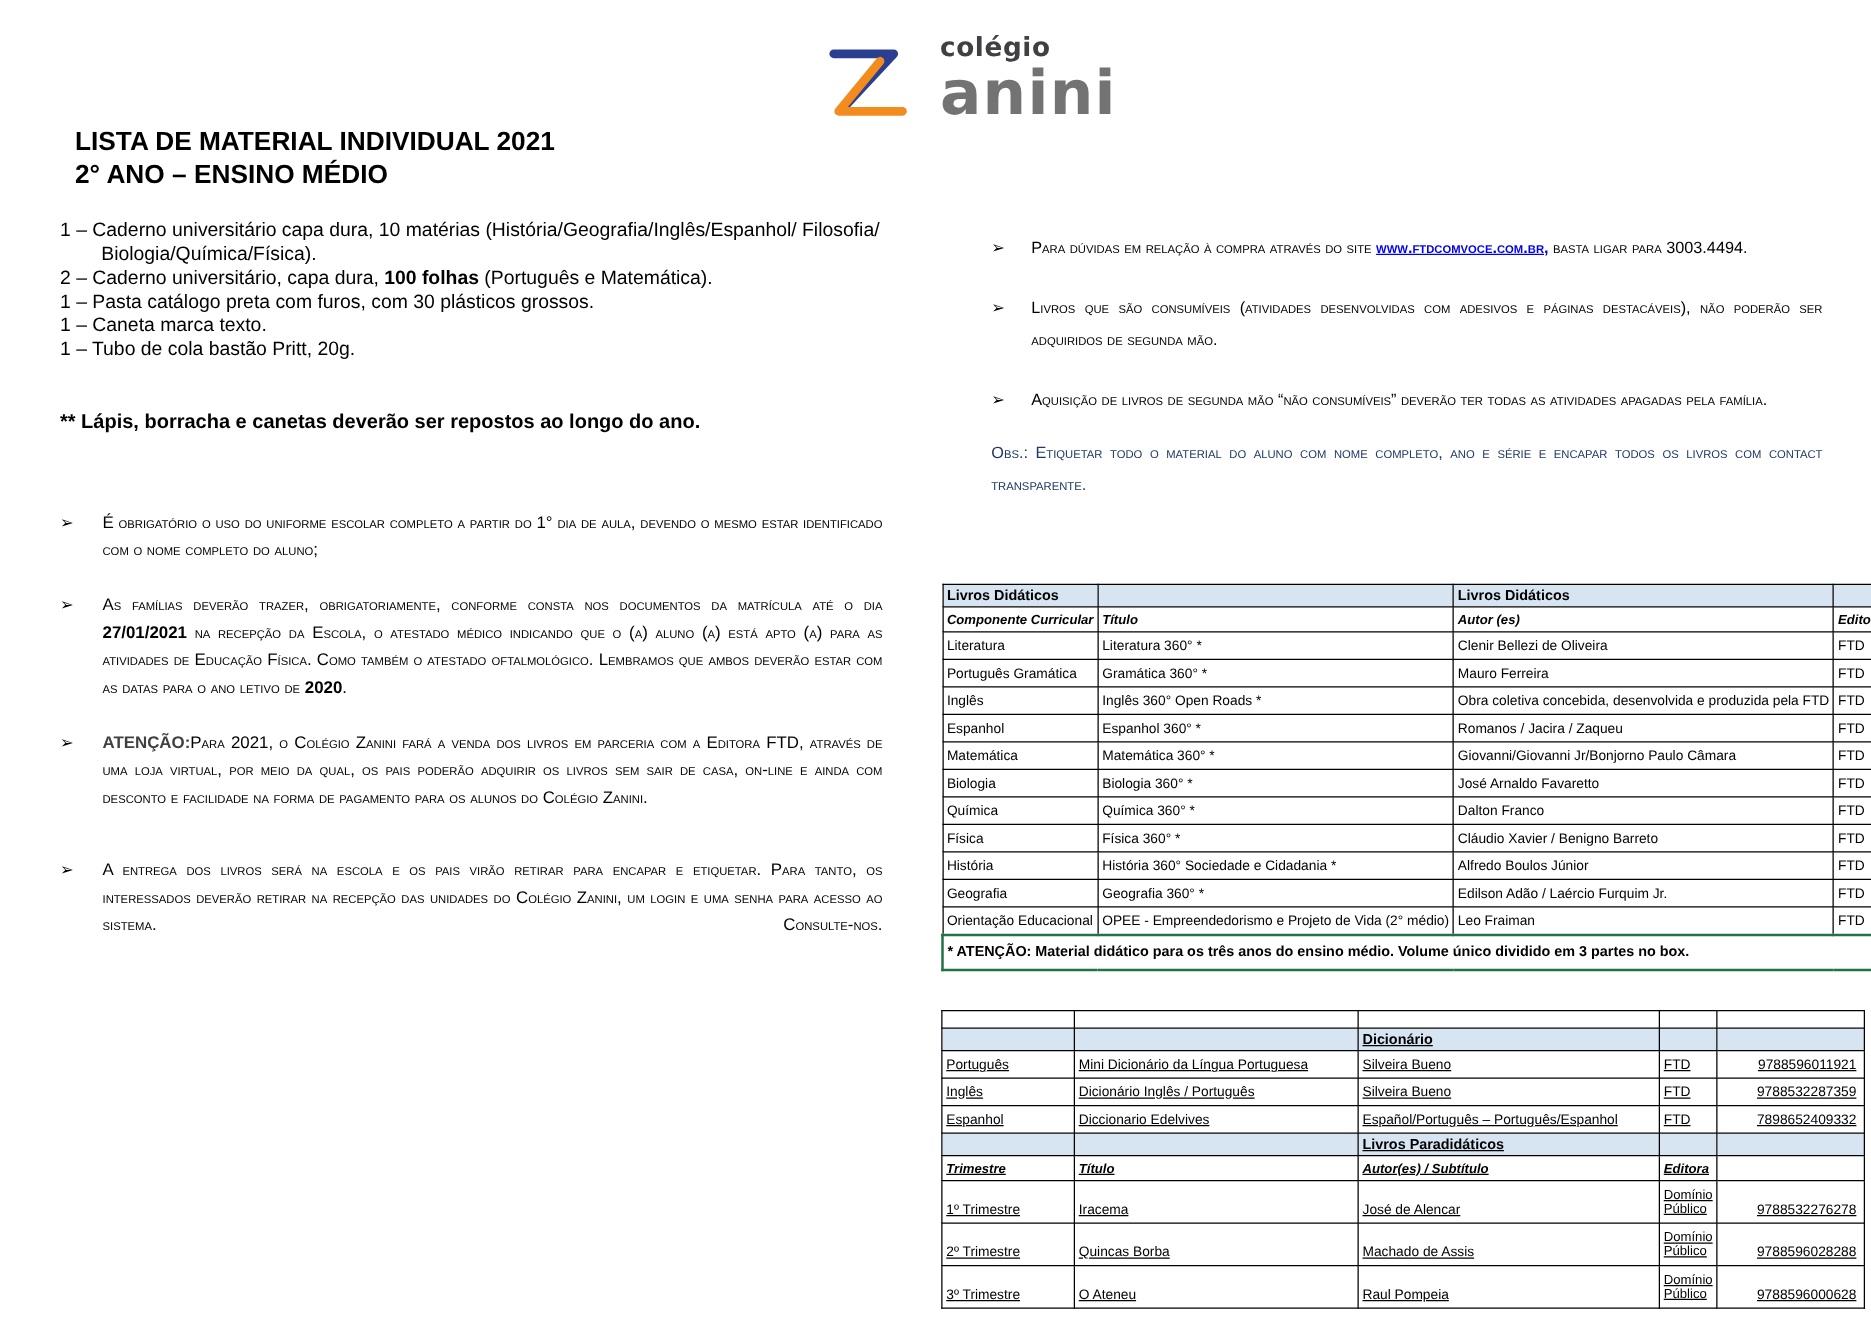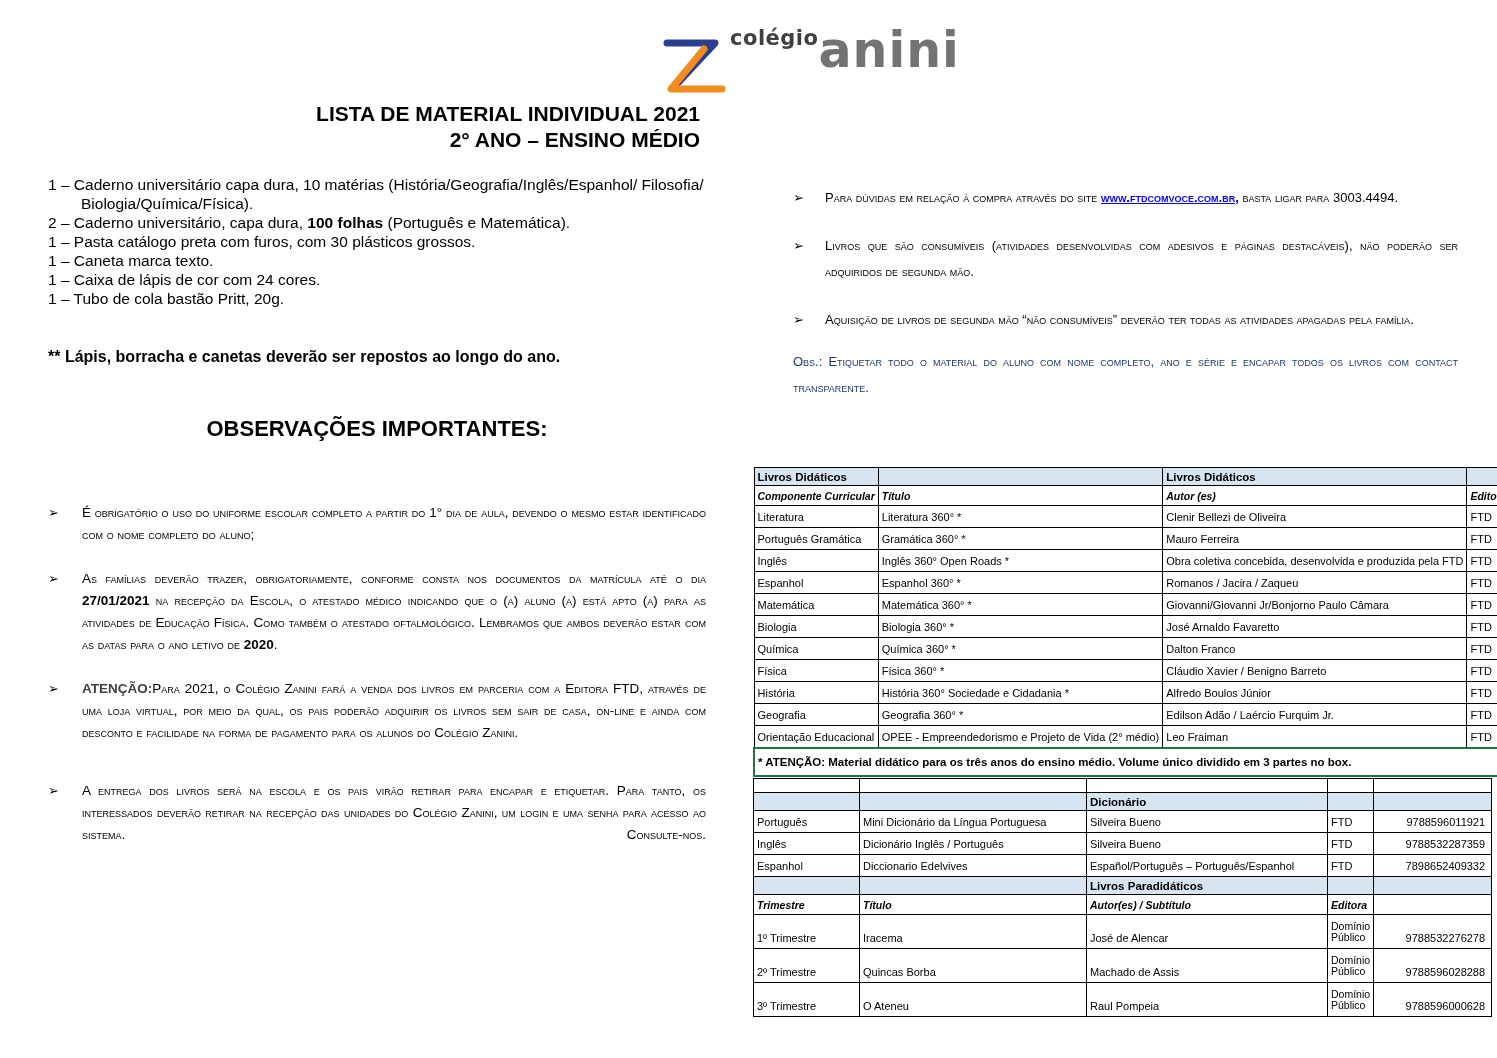--- a/index.html
+++ b/index.html
@@ -2,26 +2,26 @@
 <html lang="pt-BR"><head>
 <meta charset="utf-8">
 <style>
   html,body{margin:0;padding:0;background:#fff;}
   .page{position:relative;width:1497px;height:1058px;background:#fff;overflow:hidden;
         font-family:"Liberation Sans",sans-serif;color:#000;}
 
   
   .logo{position:absolute;left:658px;top:26px;display:flex;align-items:flex-start;}
   .logo svg{display:block;margin-top:8px;}
-  .logo-text{display:flex;flex-direction:row;margin-left:0;text-align:center;}
+  .logo-text{display:flex;flex-direction:column;margin-left:22px;}
   .logo-colegio{font-family:"DejaVu Sans",sans-serif;font-weight:bold;font-size:21px;color:#3f4043;letter-spacing:.5px;}
   .logo-zanini{font-family:"DejaVu Sans",sans-serif;font-weight:bold;font-size:49px;color:#737373;line-height:46px;letter-spacing:1px;margin-top:2px;}
 
   
-  .title-block{position:absolute;left:60px;top:101px;width:640px;text-align:right;
+  .title-block{position:absolute;left:60px;top:101px;width:640px;text-align:left;
                font-weight:bold;font-size:21px;line-height:26px;}
 
   
   .left-col{position:absolute;left:48px;top:175px;width:658px;}
   .mat-item{font-size:15.5px;line-height:19px;padding-left:33px;text-indent:-33px;}
   .mat-note{margin-top:40px;font-weight:bold;font-size:16px;}
   .obs-heading{margin-top:50px;text-align:center;font-weight:bold;font-size:22px;}
   .sc{font-variant:small-caps;}
   .obs-bullets{margin-top:60px;}
   .bullet{position:relative;padding-left:34px;text-align:justify;
@@ -72,26 +72,24 @@
   <div class="title-block">
     <div>LISTA DE MATERIAL INDIVIDUAL 2021</div>
     <div>2° ANO – ENSINO MÉDIO</div>
   </div>
 
   <div class="left-col">
     <div class="mat-item"><span>1 – Caderno universitário capa dura, 10 matérias (História/Geografia/Inglês/Espanhol/ Filosofia/ Biologia/Química/Física).</span></div>
     <div class="mat-item"><span>2 – Caderno universitário, capa dura, </span><span class="bold">100 folhas</span><span> (Português e Matemática).</span></div>
     <div class="mat-item"><span>1 – Pasta catálogo preta com furos, com 30 plásticos grossos.</span></div>
     <div class="mat-item"><span>1 – Caneta marca texto.</span></div>
-    <div class="mat-item"><span>1 – Caixa de lápis de cor com 24 cores.</span></div>
     <div class="mat-item"><span>1 – Tubo de cola bastão Pritt, 20g.</span></div>
 
     <div class="mat-note">** Lápis, borracha e canetas deverão ser repostos ao longo do ano.</div>
 
-    <div class="obs-heading">OBSERVAÇÕES IMPORTANTES:</div>
 
     <div class="obs-bullets">
       <div class="bullet sc">
         <span class="marker">➢</span>
         <span>É obrigatório o uso do uniforme escolar completo a partir do 1° dia de aula, devendo o mesmo estar identificado com o nome completo do aluno;</span>
       </div>
       <div class="bullet sc">
         <span class="marker">➢</span>
         <span>As famílias deverão trazer, obrigatoriamente, conforme consta nos documentos da matrícula até o dia </span><span class="bold">27/01/2021</span><span> na recepção da Escola, o atestado médico indicando que o (a) aluno (a) está apto (a) para as atividades de Educação Física. Como também o atestado oftalmológico. Lembramos que ambos deverão estar com as datas para o ano letivo de </span><span class="bold">2020</span><span>.</span>
       </div>
@@ -211,21 +209,21 @@
           <td>Leo Fraiman</td>
           <td>FTD</td>
         </tr>
     <tr>
       <td colspan="4" class="note-cell"><span>* ATENÇÃO: Material didático para os três anos do ensino médio. Volume único dividido em 3 partes no box.</span></td>
 
     </tr>
   </tbody>
     </table>
 
-  <table class="tbl" style="top:778px;">
+  <table class="tbl" style="top:808px;text-decoration:underline;">
     <colgroup>
         <col style="width:106px">
         <col style="width:227px">
         <col style="width:241px">
         <col style="width:46px">
         <col style="width:118px">
       </colgroup>
     <tbody>
         <tr class="empty">
           <td></td>

